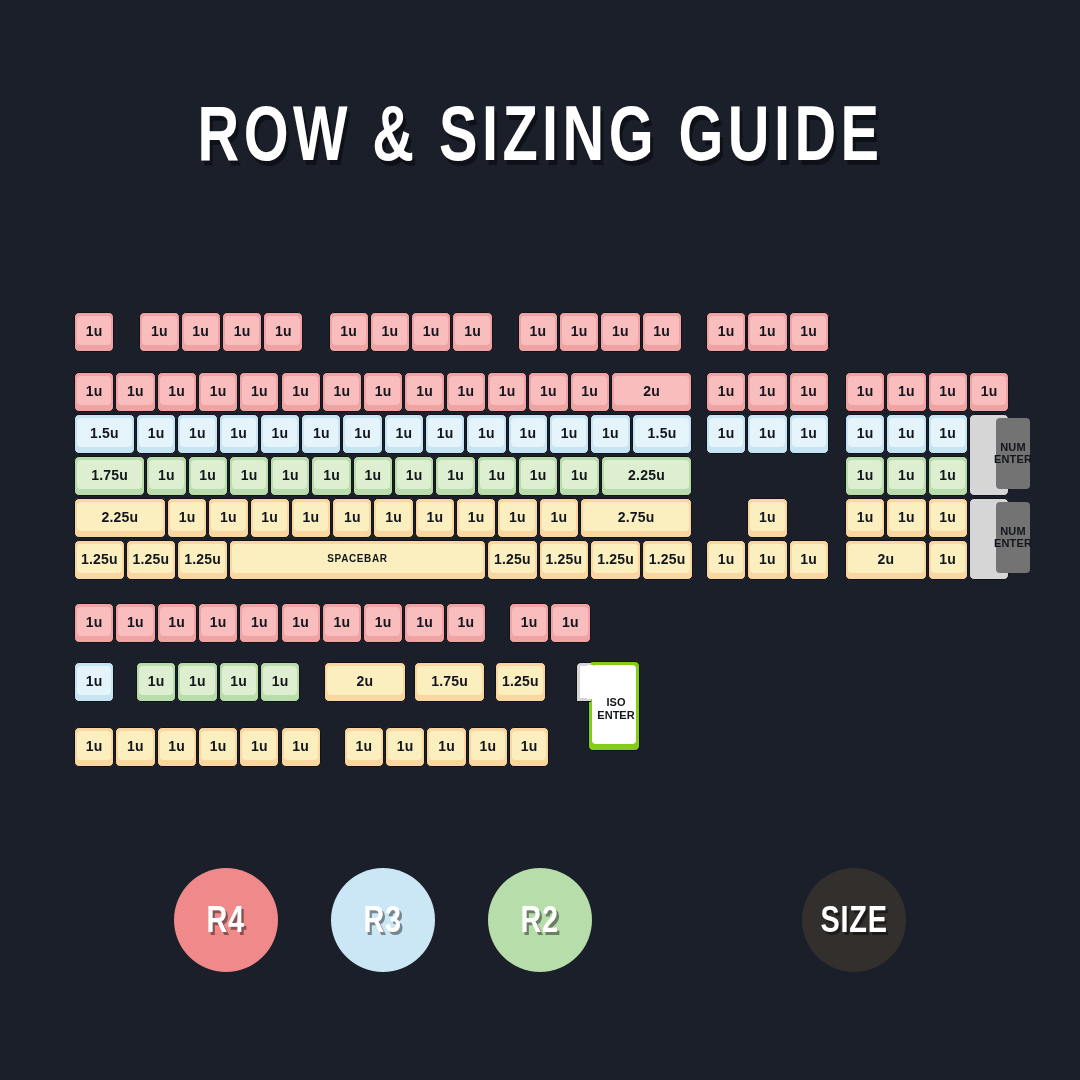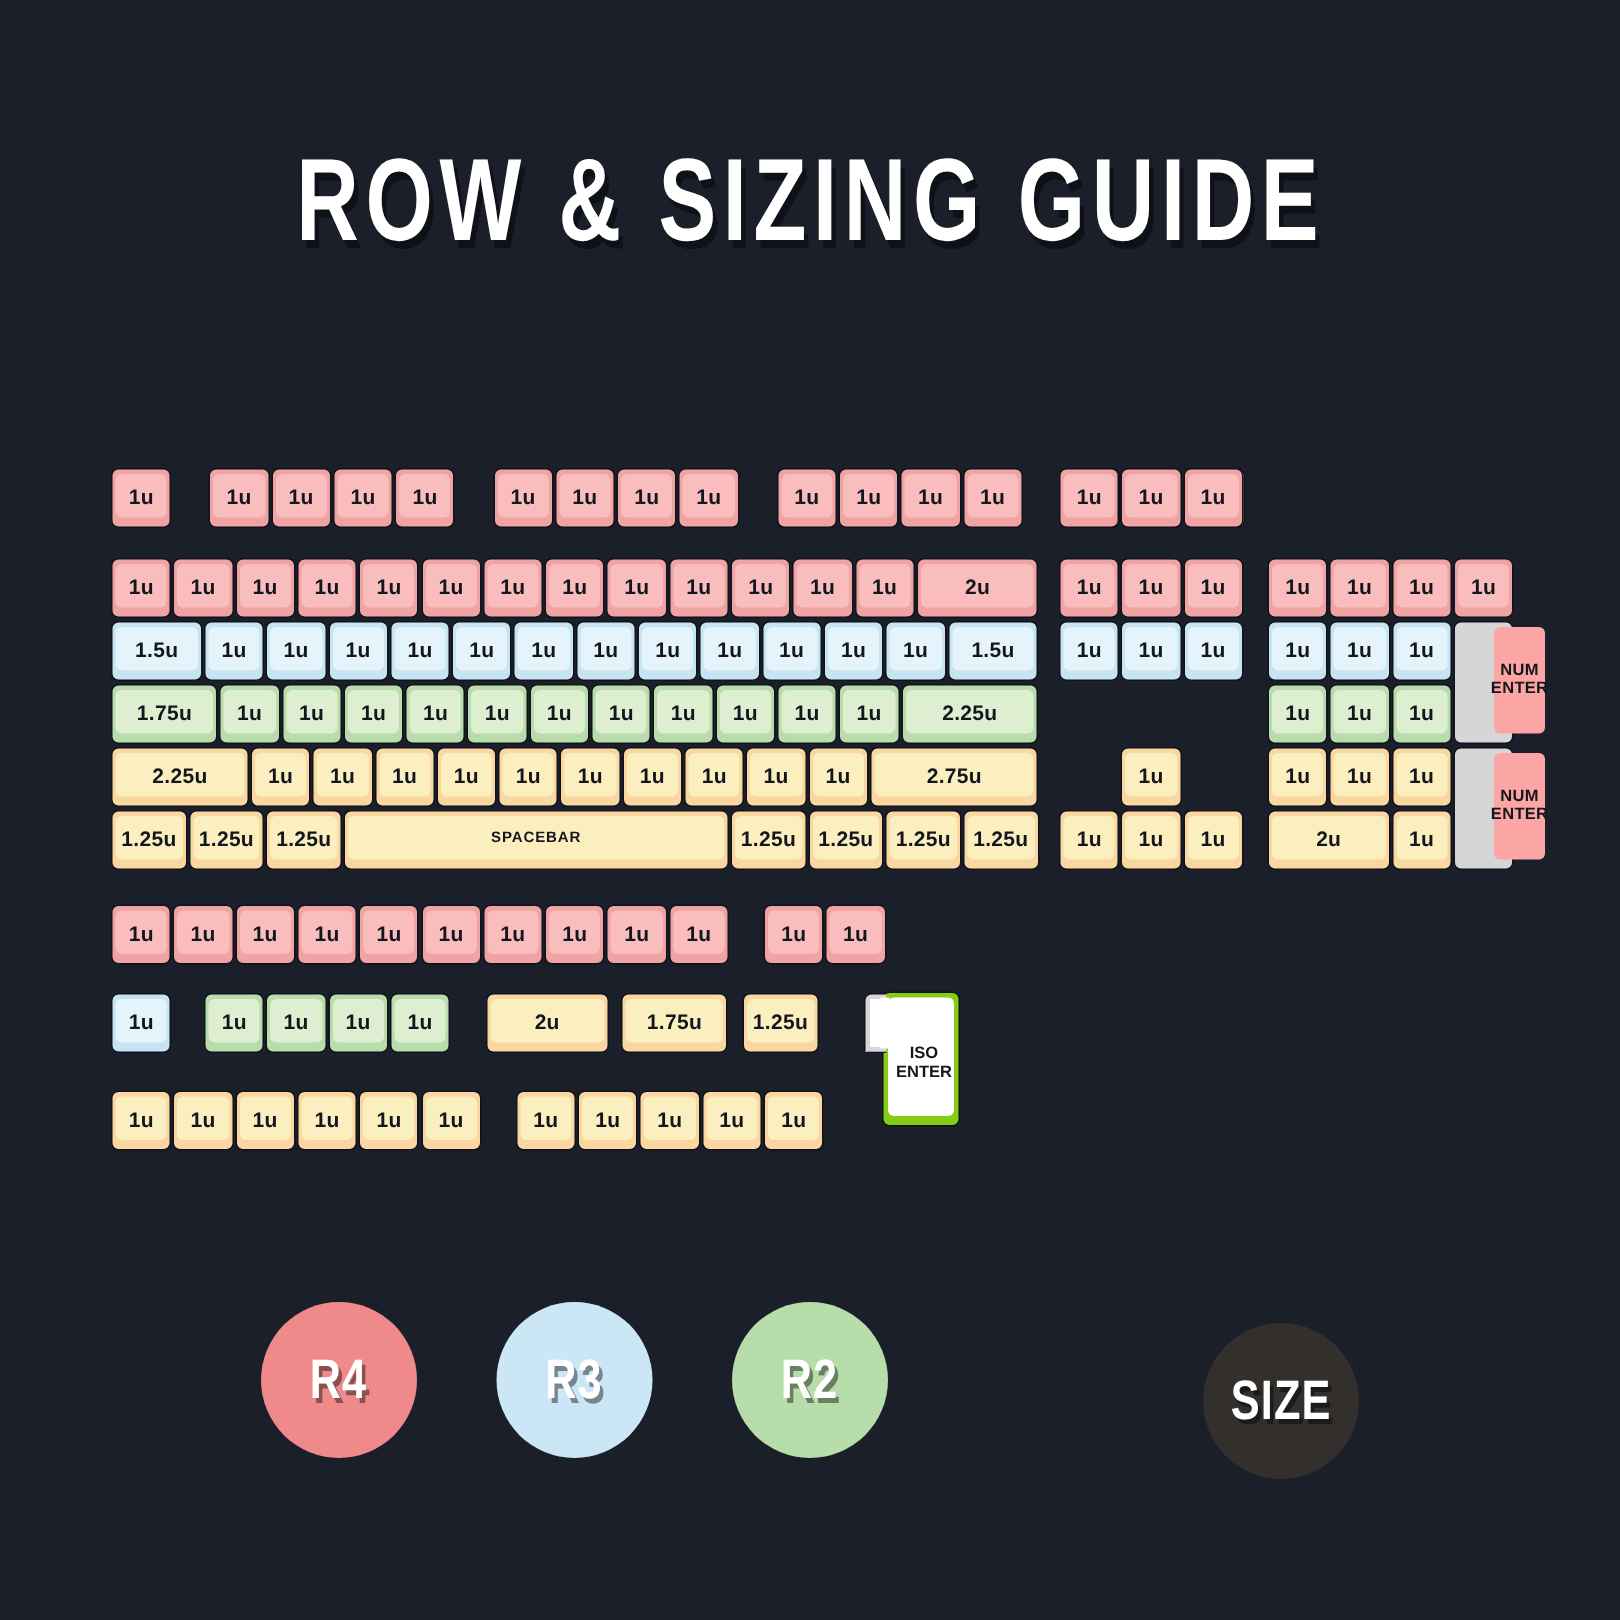--- a/index.html
+++ b/index.html
@@ -65,21 +65,21 @@
   
   .r4        { background:#f0a3a3; }
   .r4 .top   { background:#f9bdbd; }
   .r3        { background:#c7e4f2; }
   .r3 .top   { background:#e5f3fb; }
   .r2        { background:#b8dcaa; }
   .r2 .top   { background:#ddefd0; }
   .r1        { background:#fad7a0; }
   .r1 .top   { background:#fbefc0; }
   .rw        { background:#d6d6d6; }
-  .rw .top   { background:#fca5a5;margin-left:48px; }
+  .rw .top   { background:#737373;margin-left:48px; }
 
   .kc.two-line .top { flex-direction:column; gap:1px; font-size:11px; font-weight:600; }
   .kc .top.small { font-size:10px; letter-spacing:0.6px; font-weight:600; }
 
   
   .isoenter {
     position:absolute;
     width:52px; height:90px;
     background:#84cc16;
     border:1.5px solid #10131b;
@@ -578,16 +578,16 @@
 <div id="legend">
     <div class="lg" style="left: 174px; top: 0px; background: rgb(240, 138, 138);">
       <span style="color: rgb(255, 255, 255);">R4</span>
     </div>
     <div class="lg" style="left: 331px; top: 0px; background: rgb(203, 231, 245);">
       <span style="color: rgb(255, 255, 255);">R3</span>
     </div>
     <div class="lg" style="left: 488px; top: 0px; background: rgb(182, 221, 170);">
       <span style="color: rgb(255, 255, 255);">R2</span>
     </div>
-    <div class="lg" style="left: 802px; top: 14px; background: rgb(51, 47, 45);">
+    <div class="lg" style="left: 802px; top: 0px; background: rgb(51, 47, 45);">
       <span style="color: rgb(255, 255, 255);">SIZE</span>
     </div>
   </div>
 
 </body></html>

